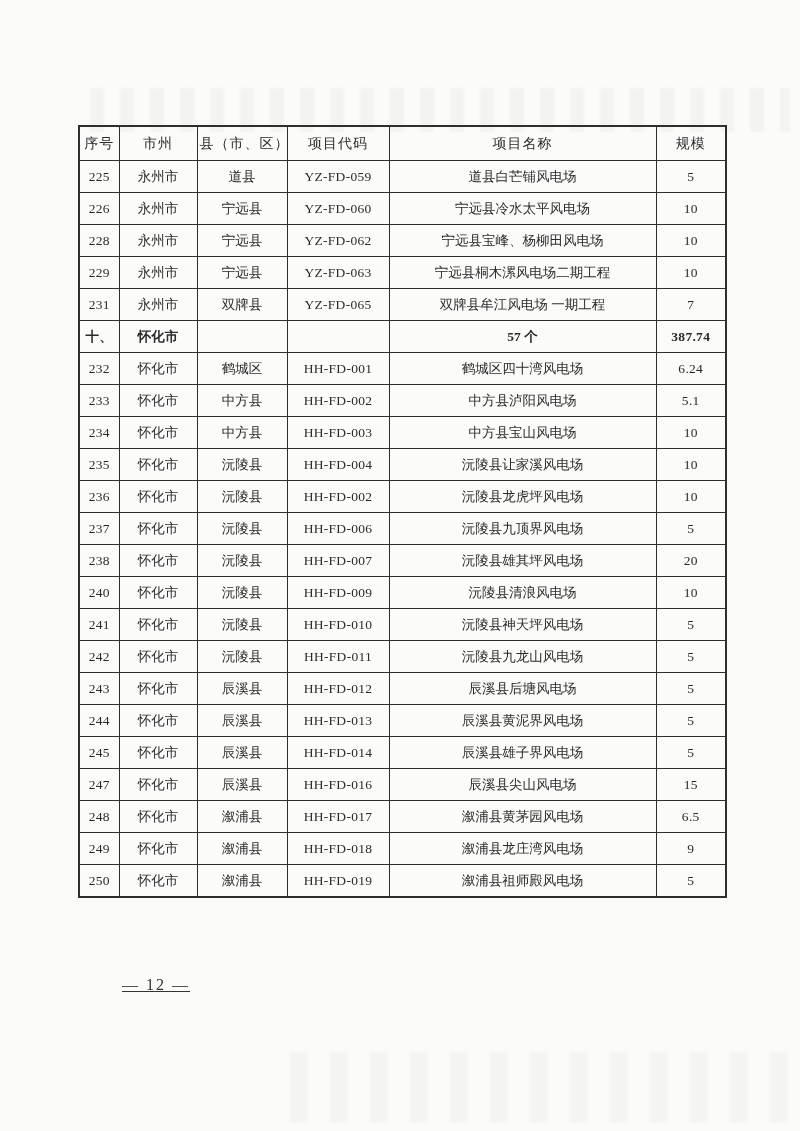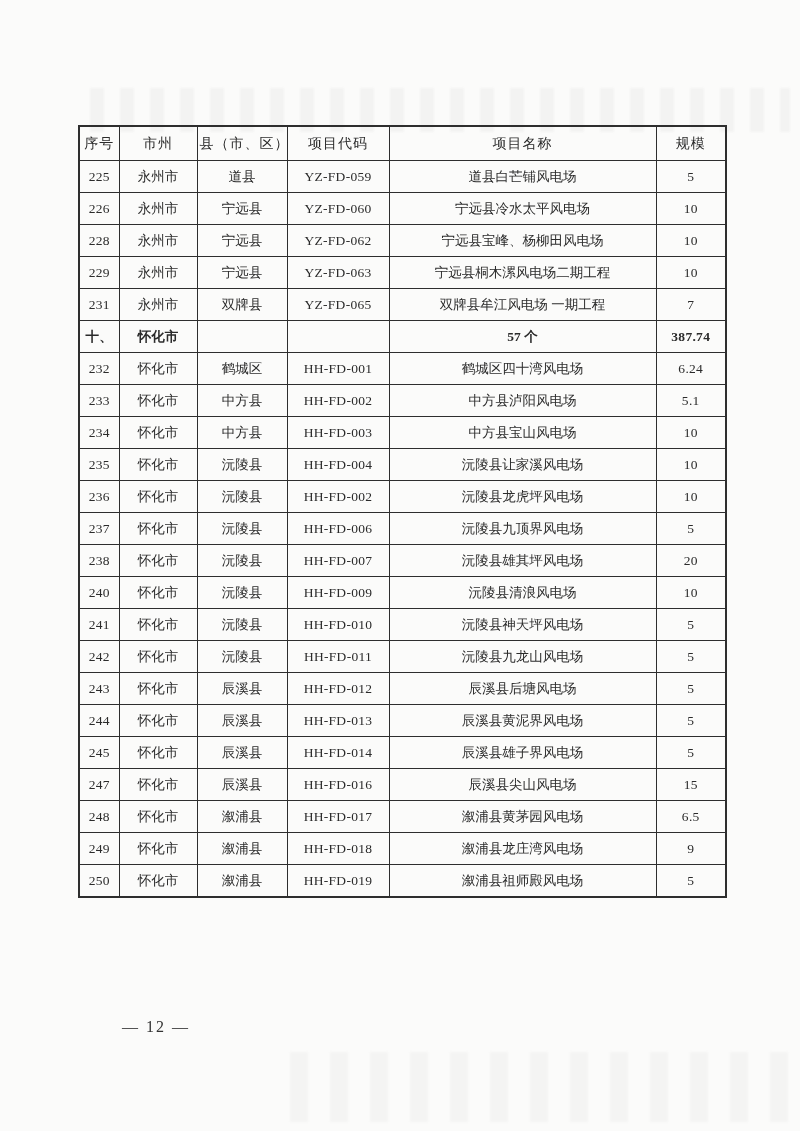--- a/index.html
+++ b/index.html
@@ -66,24 +66,25 @@
   td.cell-code, td.cell-no, td.cell-scale {
     font-family: "Liberation Serif", "DejaVu Serif", serif;
     letter-spacing: 0.3px;
   }
   tr.subtotal td {
     font-weight: bold;
   }
   .page-number {
     position: absolute;
     left: 122px;
-    top: 1018px;
+    top: 976px;
     font-size: 16px;
     color: #333;
     letter-spacing: 2px;
+    text-decoration: underline;
   }
 </style>
 </head>
 <body>
 
 <div class="page">
 
   <div class="noise-top"></div>
   <div class="noise-bottom"></div>
 

